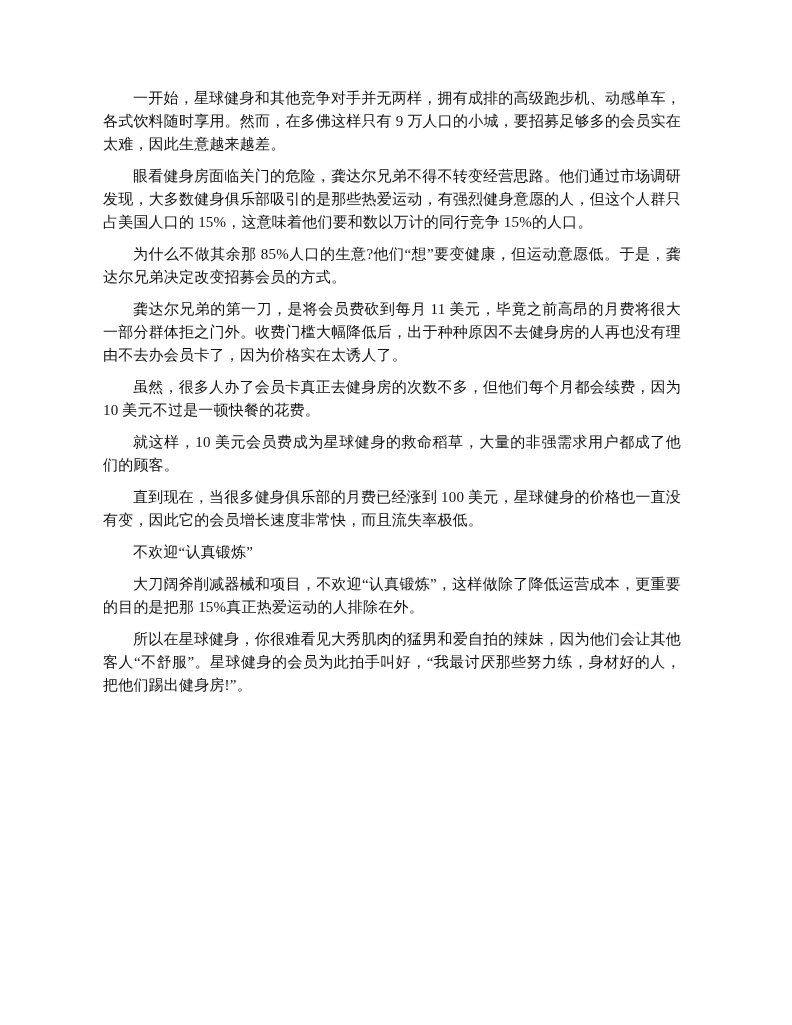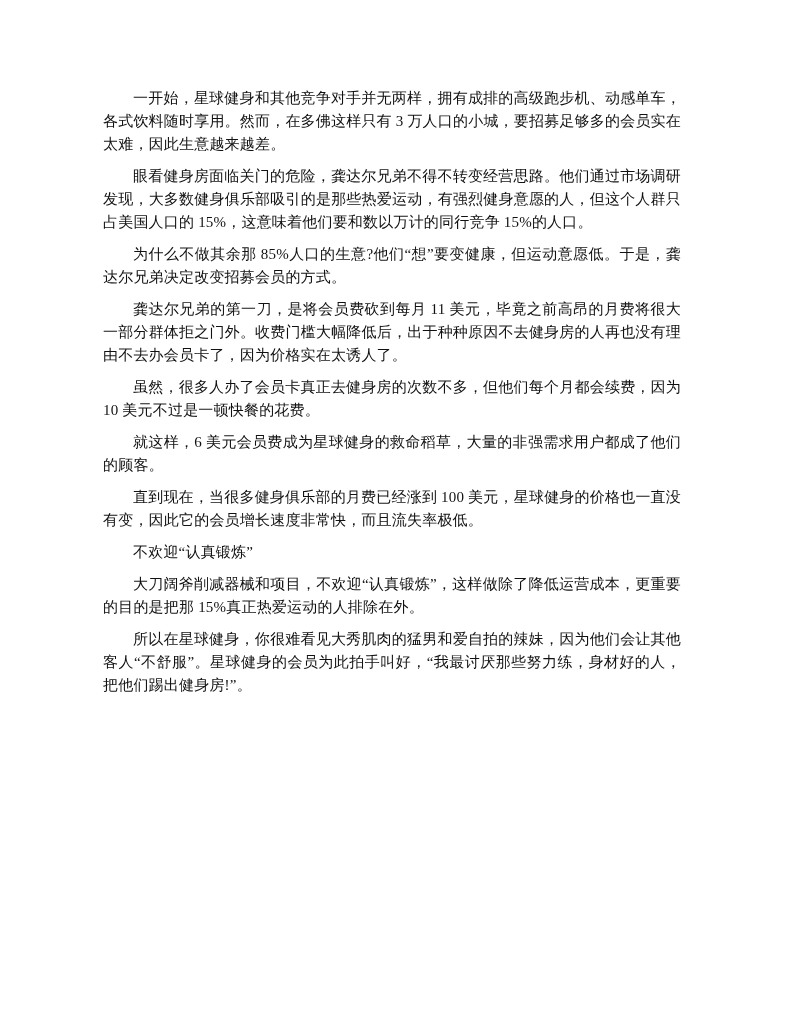--- a/index.html
+++ b/index.html
@@ -36,24 +36,24 @@
   }
   .content p.subheading {
     text-align: left;
   }
 </style>
 </head>
 <body>
 
 <div class="page">
   <div class="content">
-    <p>一开始，星球健身和其他竞争对手并无两样，拥有成排的高级跑步机、动感单车，各式饮料随时享用。然而，在多佛这样只有 3 万人口的小城，要招募足够多的会员实在太难，因此生意越来越差。</p>
+    <p>一开始，星球健身和其他竞争对手并无两样，拥有成排的高级跑步机、动感单车，各式饮料随时享用。然而，在多佛这样只有 9 万人口的小城，要招募足够多的会员实在太难，因此生意越来越差。</p>
     <p>眼看健身房面临关门的危险，龚达尔兄弟不得不转变经营思路。他们通过市场调研发现，大多数健身俱乐部吸引的是那些热爱运动，有强烈健身意愿的人，但这个人群只占美国人口的 15%，这意味着他们要和数以万计的同行竞争 15%的人口。</p>
     <p>为什么不做其余那 85%人口的生意?他们“想”要变健康，但运动意愿低。于是，龚达尔兄弟决定改变招募会员的方式。</p>
     <p>龚达尔兄弟的第一刀，是将会员费砍到每月 11 美元，毕竟之前高昂的月费将很大一部分群体拒之门外。收费门槛大幅降低后，出于种种原因不去健身房的人再也没有理由不去办会员卡了，因为价格实在太诱人了。</p>
     <p>虽然，很多人办了会员卡真正去健身房的次数不多，但他们每个月都会续费，因为 10 美元不过是一顿快餐的花费。</p>
-    <p>就这样，6 美元会员费成为星球健身的救命稻草，大量的非强需求用户都成了他们的顾客。</p>
+    <p>就这样，10 美元会员费成为星球健身的救命稻草，大量的非强需求用户都成了他们的顾客。</p>
     <p>直到现在，当很多健身俱乐部的月费已经涨到 100 美元，星球健身的价格也一直没有变，因此它的会员增长速度非常快，而且流失率极低。</p>
     <p class="subheading">不欢迎“认真锻炼”</p>
     <p>大刀阔斧削减器械和项目，不欢迎“认真锻炼”，这样做除了降低运营成本，更重要的目的是把那 15%真正热爱运动的人排除在外。</p>
     <p>所以在星球健身，你很难看见大秀肌肉的猛男和爱自拍的辣妹，因为他们会让其他客人“不舒服”。星球健身的会员为此拍手叫好，“我最讨厌那些努力练，身材好的人，把他们踢出健身房!”。</p>
   </div>
 </div>
 
 </body></html>

